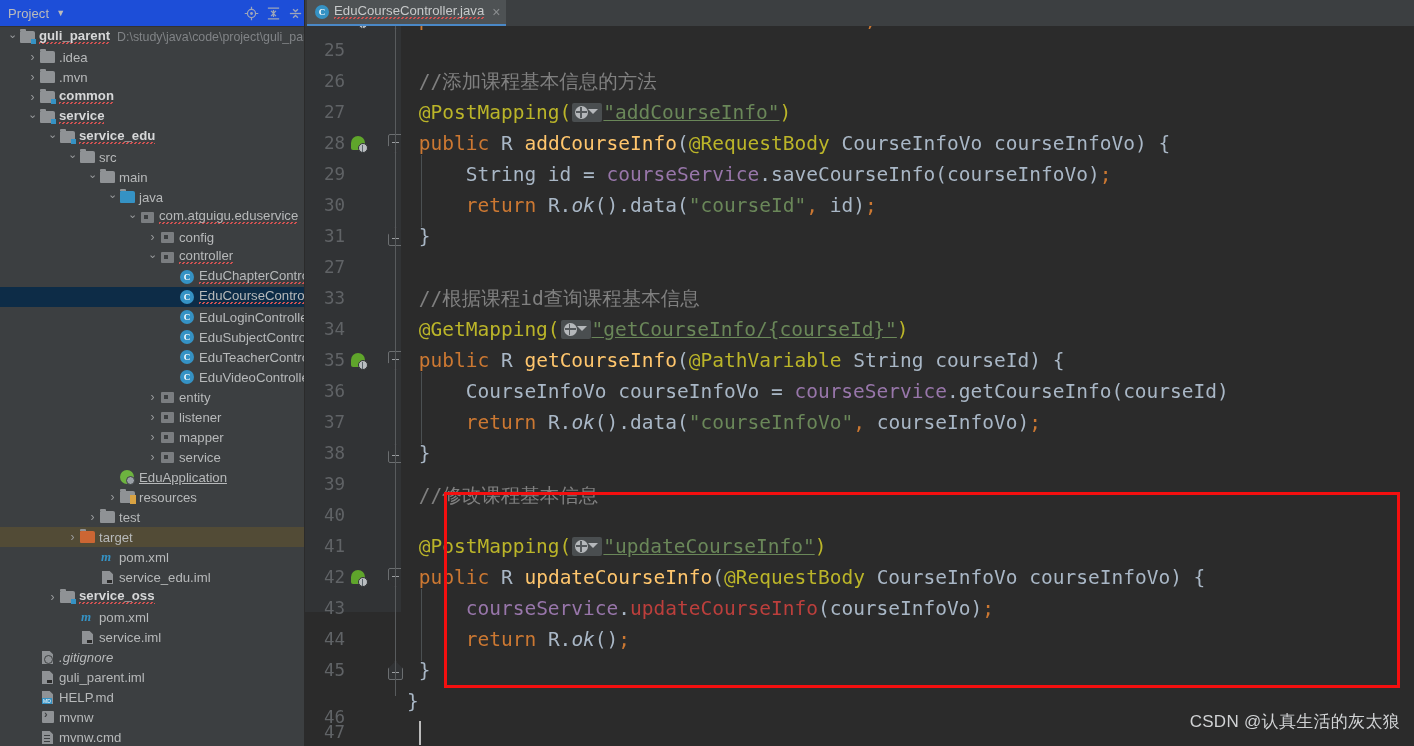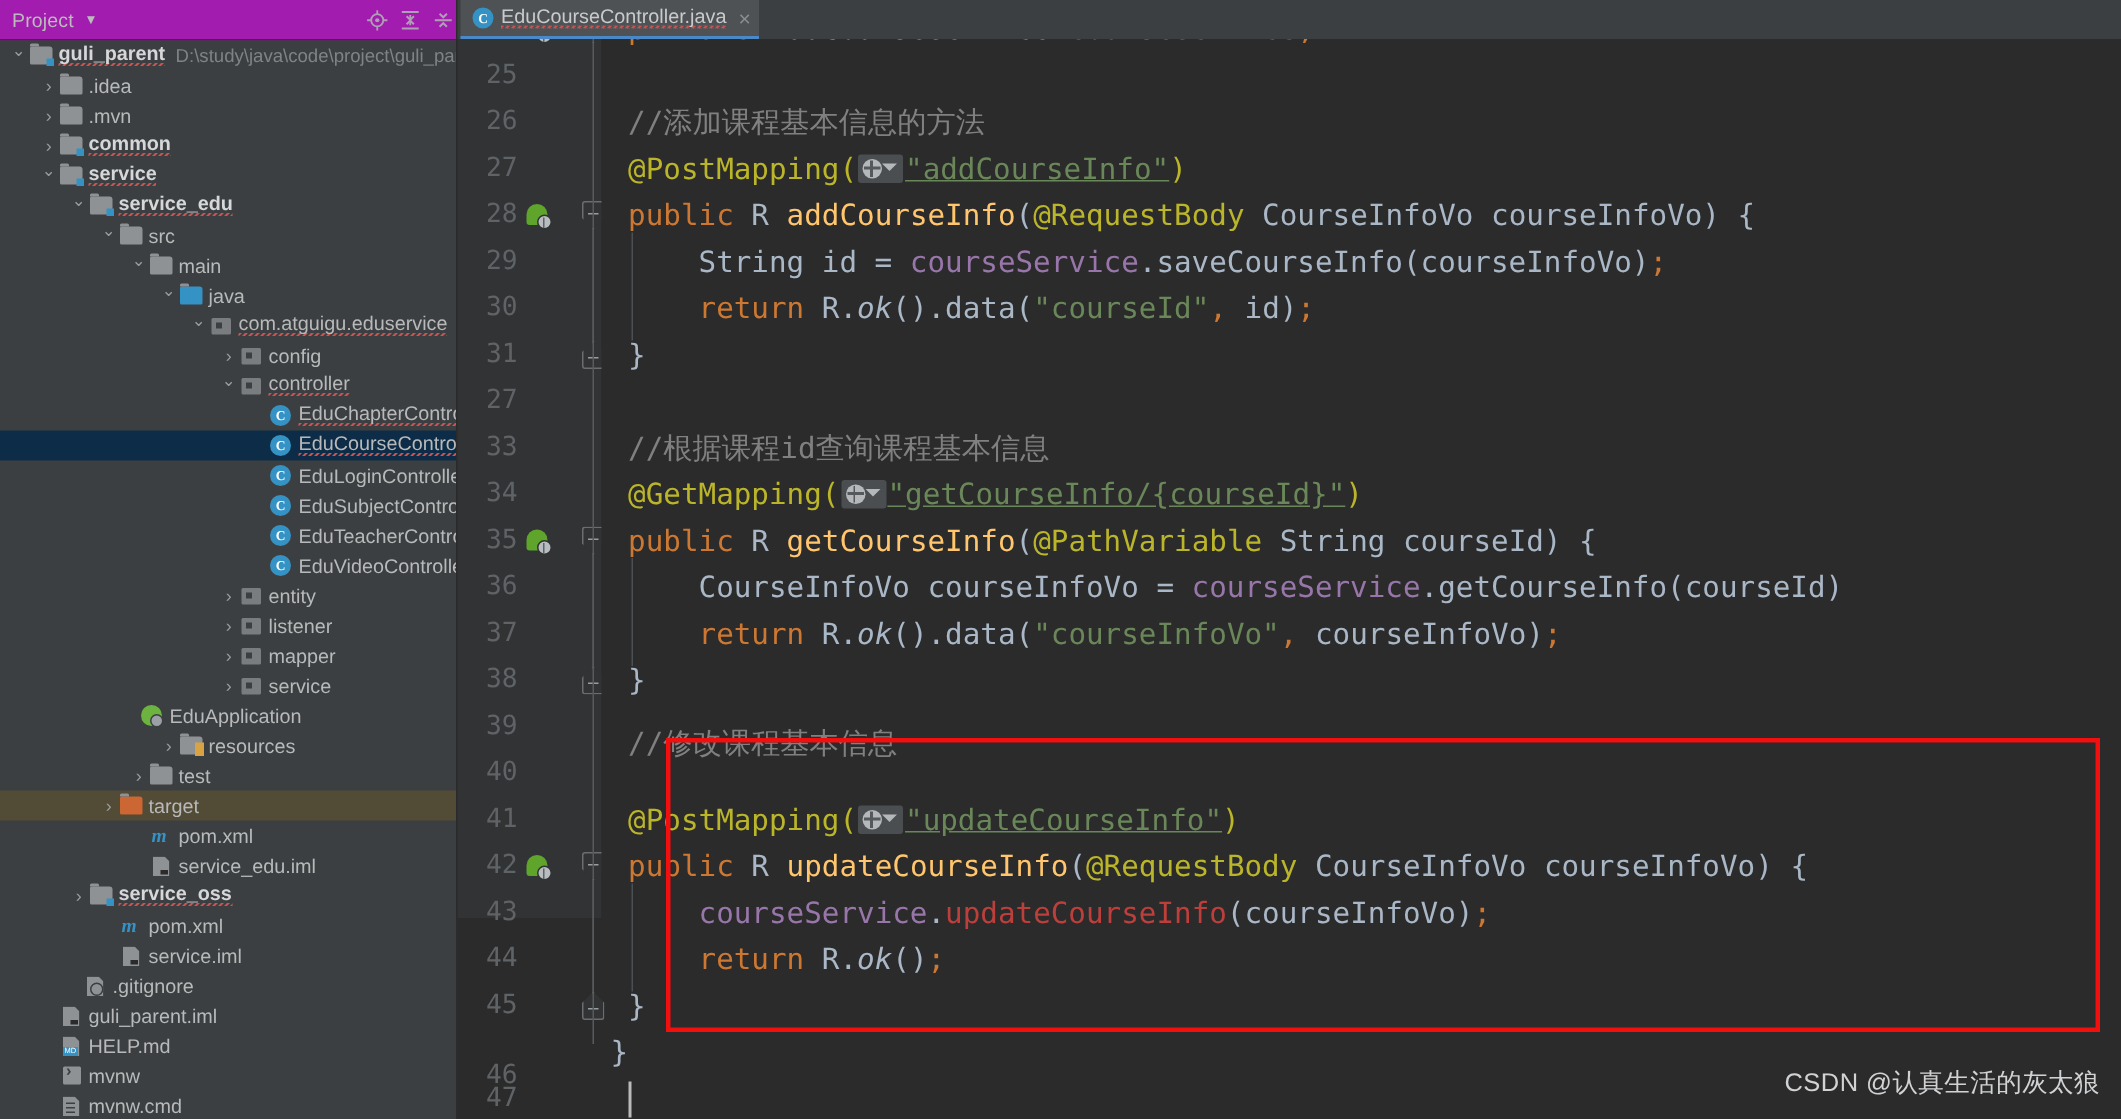--- a/index.html
+++ b/index.html
@@ -14,21 +14,21 @@
   
   #project-panel {
     position: absolute; left: 0; top: 0;
     width: 305px; height: 746px;
     background: #3c3f41;
     border-right: 1px solid #2b2b2b;
     overflow: hidden;
   }
   #project-toolbar {
     height: 27px; width: 363px;
-    background: #a21caf;
+    background: #1d4ed8;
     display: flex; align-items: center;
     padding: 0 4px 0 2px;
     border-bottom: 1px solid #323232;
   }
   .pt-title {
     color: #bbbbbb; font-size: 13px;
     padding-left: 6px; letter-spacing: .1px;
     white-space: nowrap;
   }
   .pt-caret {
@@ -436,21 +436,21 @@
           </span>
           <span class="lbl">mapper</span>
         </div>
         <div class="row" style="padding-left: 146px;">
           <span class="arrow" style="font-size: 12px;">›</span>
           <span class="ico">
             <span class="f-pkg"></span>
           </span>
           <span class="lbl">service</span>
         </div>
-        <div class="row" style="padding-left: 80px;">
+        <div class="row" style="padding-left: 106px; text-decoration: underline;">
           <span class="arrow"></span>
           <span class="ico">
             <span class="c-spring"></span>
           </span>
           <span class="lbl">EduApplication</span>
         </div>
         <div class="row" style="padding-left: 106px;">
           <span class="arrow" style="font-size: 12px;">›</span>
           <span class="ico">
             <span class="f-folder"></span>
@@ -500,21 +500,21 @@
           </span>
           <span class="lbl">pom.xml</span>
         </div>
         <div class="row" style="padding-left: 66px;">
           <span class="arrow"></span>
           <span class="ico">
             <span class="f-iml"></span>
           </span>
           <span class="lbl">service.iml</span>
         </div>
-        <div class="row" style="padding-left: 42px;">
+        <div class="row" style="padding-left: 26px; font-style: italic;">
           <span class="arrow"></span>
           <span class="ico">
             <span class="f-git"></span>
           </span>
           <span class="lbl">.gitignore</span>
         </div>
         <div class="row" style="padding-left: 26px;">
           <span class="arrow"></span>
           <span class="ico">
             <span class="f-iml"></span>

